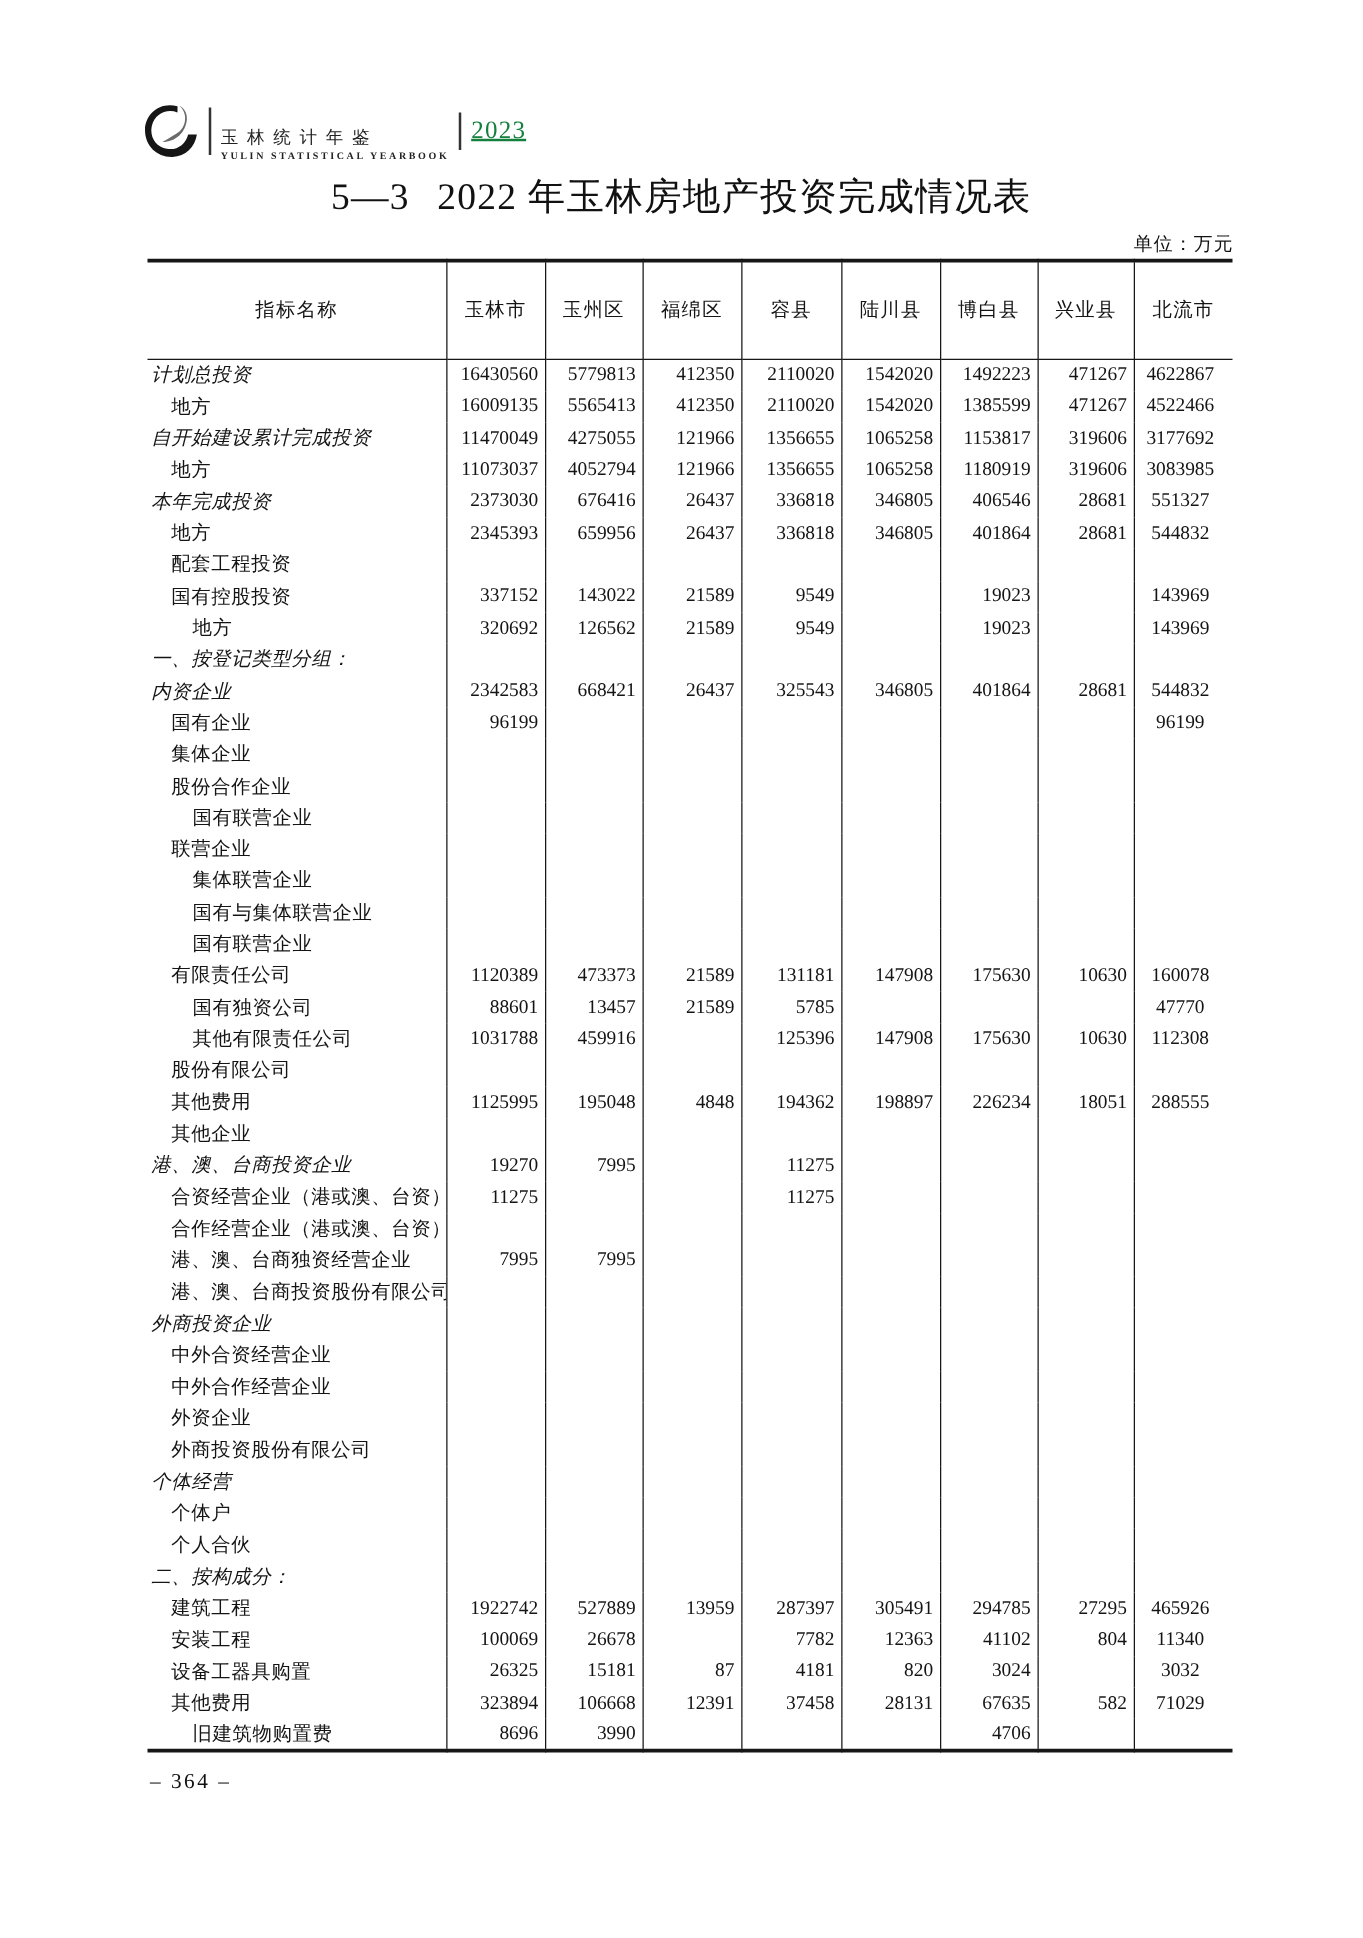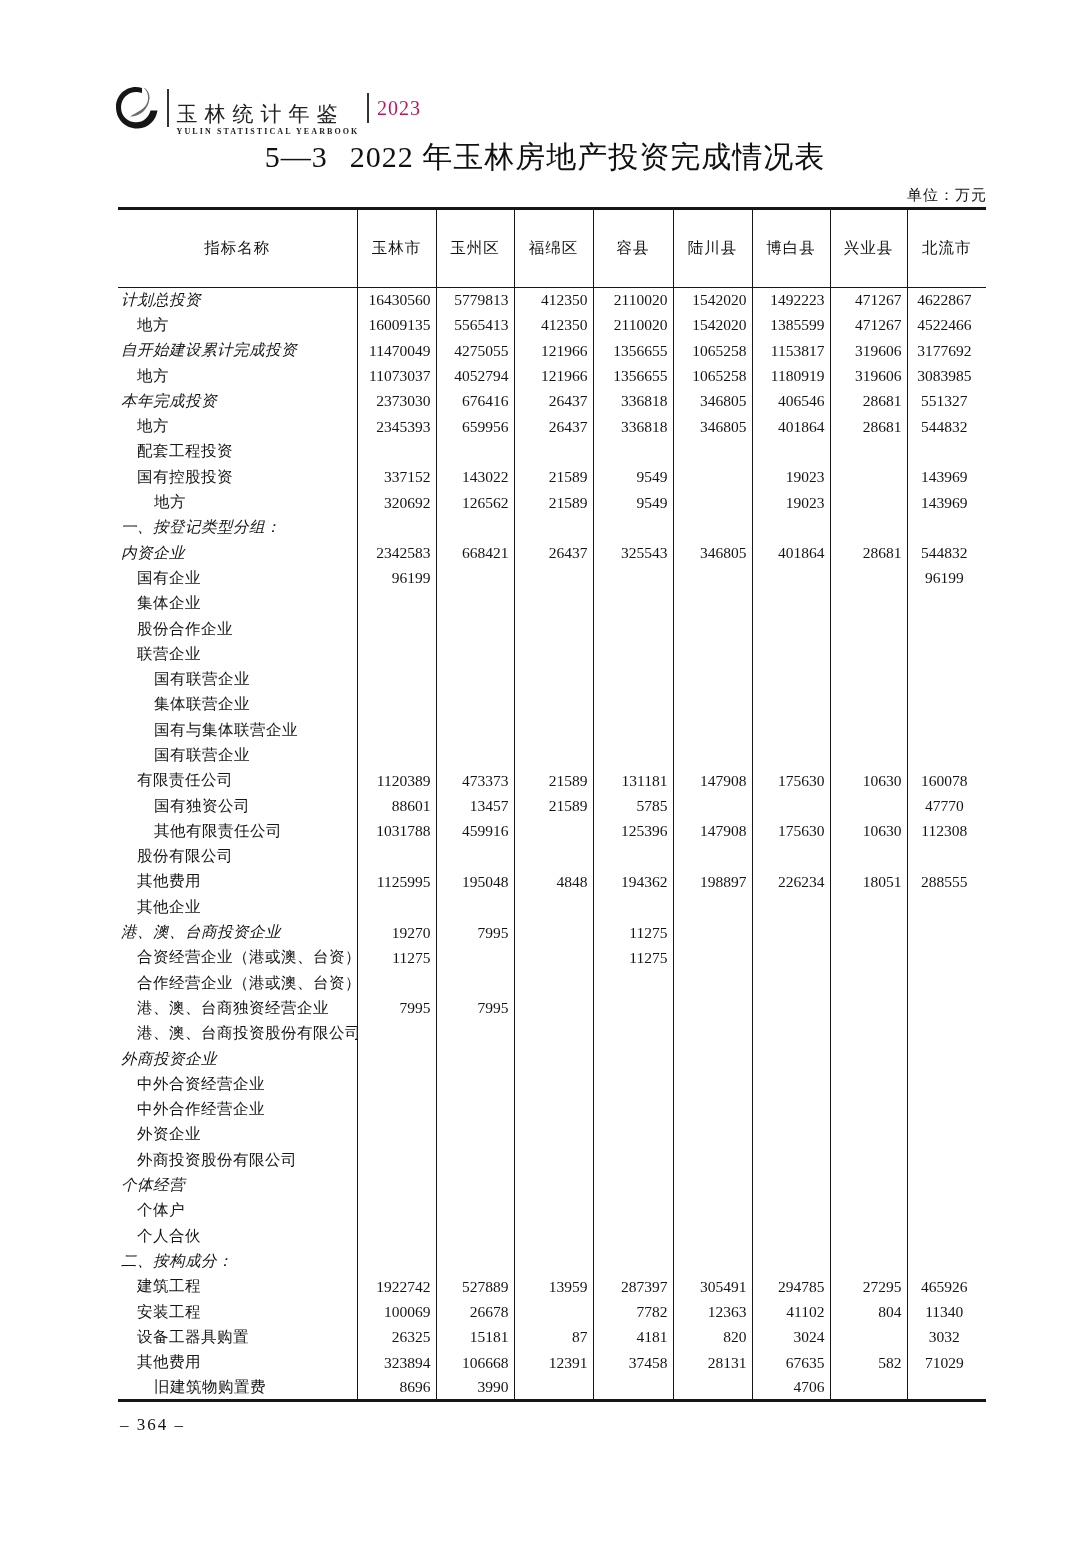--- a/index.html
+++ b/index.html
@@ -11,23 +11,23 @@
   }
   
   .brand {
     position:absolute; left:113px; top:80px;
     display:flex; align-items:center; gap:8px;
   }
   .brand .mark { width:46px; height:44px; }
   .brand .vbar { width:1.5px; height:38px; background:#333; }
   .brand .vbar.short { height:30px; }
   .brand .names { display:flex; flex-direction:column; line-height:1; }
-  .brand .cn { font-size:21px; letter-spacing:7px; color:#222; white-space:nowrap;margin-top:24px; }
+  .brand .cn { font-size:14px; letter-spacing:7px; color:#222; white-space:nowrap;margin-top:24px; }
   .brand .en { font-size:8px; font-weight:bold; letter-spacing:2.1px; color:#222; margin-top:3px; white-space:nowrap; }
-  .brand .yr { font-size:20px; color:#be185d; letter-spacing:1px; }
+  .brand .yr { font-size:20px; color:#15803d; letter-spacing:1px;text-decoration:underline; }
   
   .doc-title {
     position:absolute; top:137px; left:0; width:100%;
     text-align:center; font-size:30px; color:#111;
     letter-spacing:1px; white-space:nowrap;
   }
   .doc-title .prefix { margin-right:22px; }
   .unit-label {
     position:absolute; top:186px; right:103px;
     font-size:15px; color:#111; letter-spacing:1px;
@@ -262,32 +262,32 @@
         <td class="num"></td>
         <td class="num"></td>
         <td class="num"></td>
         <td class="num"></td>
         <td class="num"></td>
         <td class="num"></td>
         <td class="num"></td>
         <td class="num"></td>
       </tr>
       <tr>
+        <td class="label indent-2">国有联营企业</td>
+        <td class="num"></td>
+        <td class="num"></td>
+        <td class="num"></td>
+        <td class="num"></td>
+        <td class="num"></td>
+        <td class="num"></td>
+        <td class="num"></td>
+        <td class="num"></td>
+      </tr>
+      <tr>
         <td class="label indent-1">联营企业</td>
-        <td class="num"></td>
-        <td class="num"></td>
-        <td class="num"></td>
-        <td class="num"></td>
-        <td class="num"></td>
-        <td class="num"></td>
-        <td class="num"></td>
-        <td class="num"></td>
-      </tr>
-      <tr>
-        <td class="label indent-2">国有联营企业</td>
         <td class="num"></td>
         <td class="num"></td>
         <td class="num"></td>
         <td class="num"></td>
         <td class="num"></td>
         <td class="num"></td>
         <td class="num"></td>
         <td class="num"></td>
       </tr>
       <tr>

